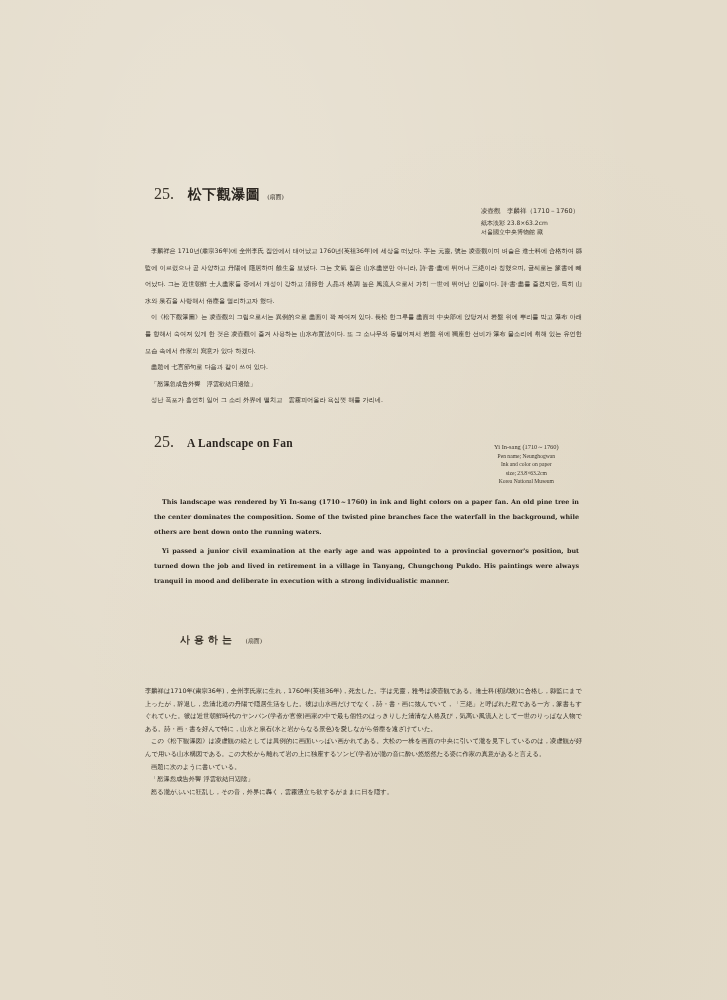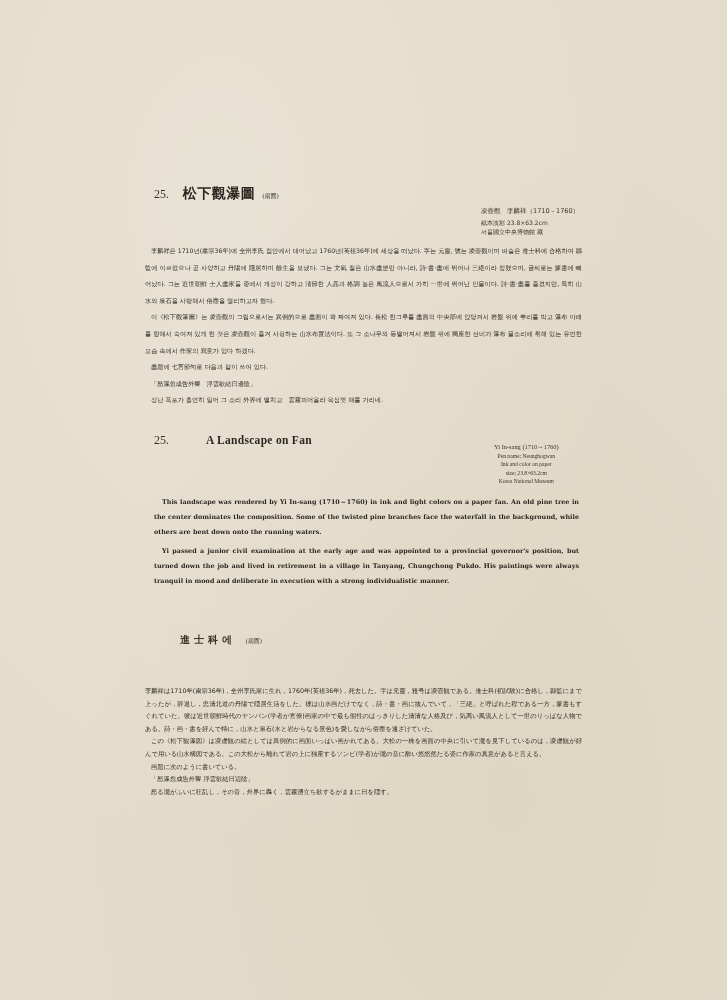--- a/index.html
+++ b/index.html
@@ -10,37 +10,37 @@
       radial-gradient(ellipse at 30% 20%, rgba(255,255,255,0.18), transparent 60%),
       radial-gradient(ellipse at 70% 80%, rgba(180,165,130,0.12), transparent 60%);
     color: #2b2620;
     font-family: "DejaVu Serif", serif;
     position: relative;
   }
   .abs { position: absolute; }
   .title-ko {
     left: 154px; top: 185px; font-size: 12px; white-space: nowrap;
   }
-  .num { font-family: "Liberation Serif", serif; font-size: 12px; margin-right: 10px; color: #3a332a; }
+  .num { font-family: "Liberation Serif", serif; font-size: 16px; margin-right: 10px; color: #3a332a; }
   .title-ko .main { font-weight: bold; font-size: 14px; letter-spacing: 0.5px; }
   .title-ko .sub { font-size: 6px; margin-left: 3px; }
   .meta-ko {
     left: 481px; top: 207px; font-family: "DejaVu Sans", sans-serif; font-size: 6px; line-height: 9px; color: #3b352c;
   }
   .meta-ko .artist { font-size: 6.5px; margin-bottom: 2px; }
   .body-ko {
     left: 145px; top: 243px; width: 437px;
     font-family: "DejaVu Sans", sans-serif; font-size: 6.2px; line-height: 16.6px; color: #2e2922;
     text-align: justify;
   }
   .body-ko p { margin: 0; text-indent: 6px; }
   .title-en {
     left: 154px; top: 433px; font-family: "Liberation Serif", serif; font-size: 11.5px; white-space: nowrap;
   }
-  .title-en .main { font-weight: bold; letter-spacing: 0.3px; margin-left: 24px; }
+  .title-en .main { font-weight: bold; letter-spacing: 0.3px; }
   .meta-en {
     left: 494px; top: 442px; font-family: Liberation Serif, serif; font-size: 5.6px; line-height: 8.4px; color: #3b352c; text-align: center;
   }
   .meta-en .artist { font-size: 6.4px; line-height: 10px; }
   .body-en {
     left: 150px; top: 491px; width: 433px;
     font-family: "DejaVu Serif", serif; font-size: 6.4px; line-height: 14.9px; color: #2b2620;
     text-align: justify; font-weight: bold;
   }
   .body-en p { margin: 4px; text-indent: 8px; }
@@ -91,21 +91,21 @@
   <div>size; 23.8×63.2cm</div>
   <div>Korea National Museum</div>
 </div>
 
 <div class="abs body-en">
   <p>This landscape was rendered by Yi In-sang (1710～1760) in ink and light colors on a paper fan. An old pine tree in the center dominates the composition. Some of the twisted pine branches face the waterfall in the background, while others are bent down onto the running waters.</p>
   <p>Yi passed a junior civil examination at the early age and was appointed to a provincial governor's position, but turned down the job and lived in retirement in a village in Tanyang, Chungchong Pukdo. His paintings were always tranquil in mood and deliberate in execution with a strong individualistic manner.</p>
 </div>
 
 <div class="abs title-ja">
-  <span>進士科에</span>
+  <span>사용하는</span>
   <span class="sub">(扇面)</span>
 </div>
 
 <div class="abs body-ja">
   <p>李麟祥は1710年(粛宗36年)，全州李氏家に生れ，1760年(英祖36年)，死去した。字は元靈，雅号は凌壺観である。進士科(初試験)に合格し，縣監にまで上ったが，辞退し，忠清北道の丹陽で隠居生活をした。彼は山水画だけでなく，詩・書・画に抜んでいて，「三絶」と呼ばれた程である一方，篆書もすぐれていた。彼は近世朝鮮時代のヤンバン(学者か官僚)画家の中で最も個性のはっきりした清清な人格及び，気高い風流人として一世のりっぱな人物である。詩・画・書を好んで特に，山水と泉石(水と岩からなる景色)を愛しながら俗塵を遠ざけていた。</p>
   <p class="ind">この《松下観瀑図》は凌虚観の絵としては異例的に画面いっぱい画かれてある。大松の一株を画面の中央に引いて瀧を見下しているのは，凌虚観が好んで用いる山水構図である。この大松から離れて岩の上に独座するソンビ(学者)が瀧の音に酔い悠悠然たる姿に作家の真意があると言える。</p>
   <p class="ind">画題に次のように書いている。</p>
   <p class="ind">「怒瀑忽成告外響 浮雲欲結日辺陰」</p>
   <p class="ind">怒る瀧がふいに狂乱し，その音，外界に轟く，雲霧湧立ち欲するがままに日を隠す。</p>
 </div>

